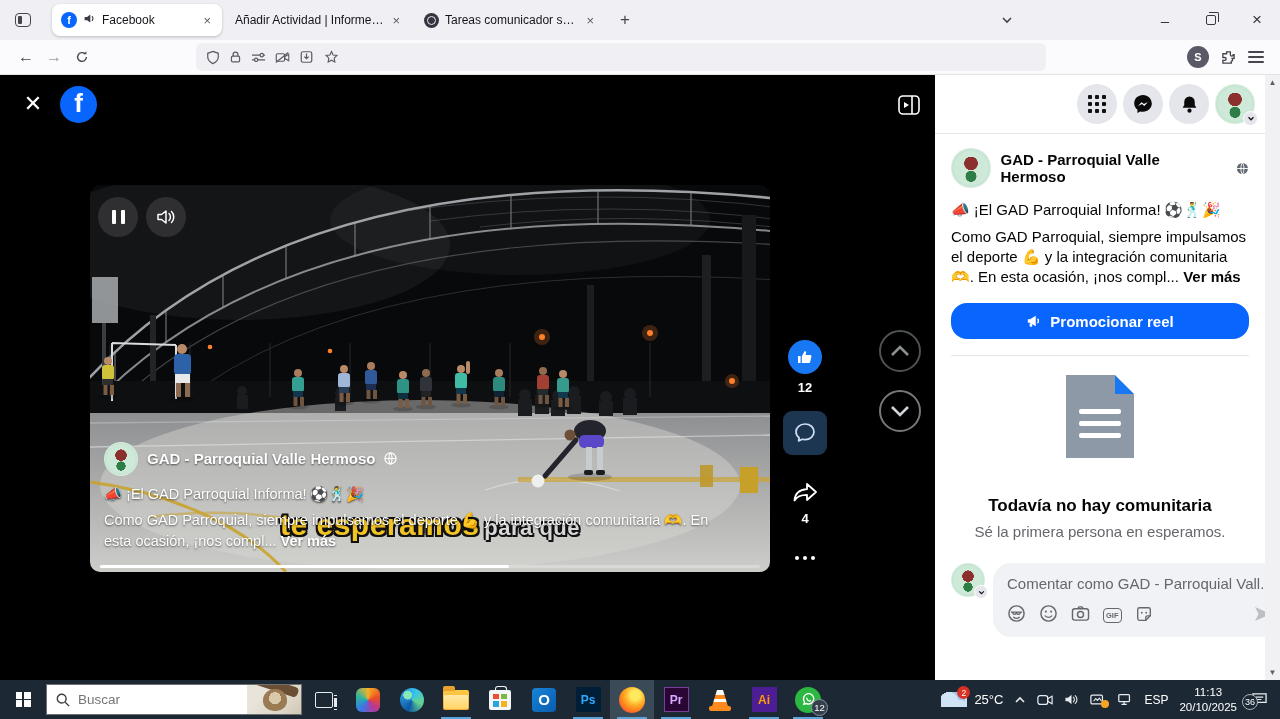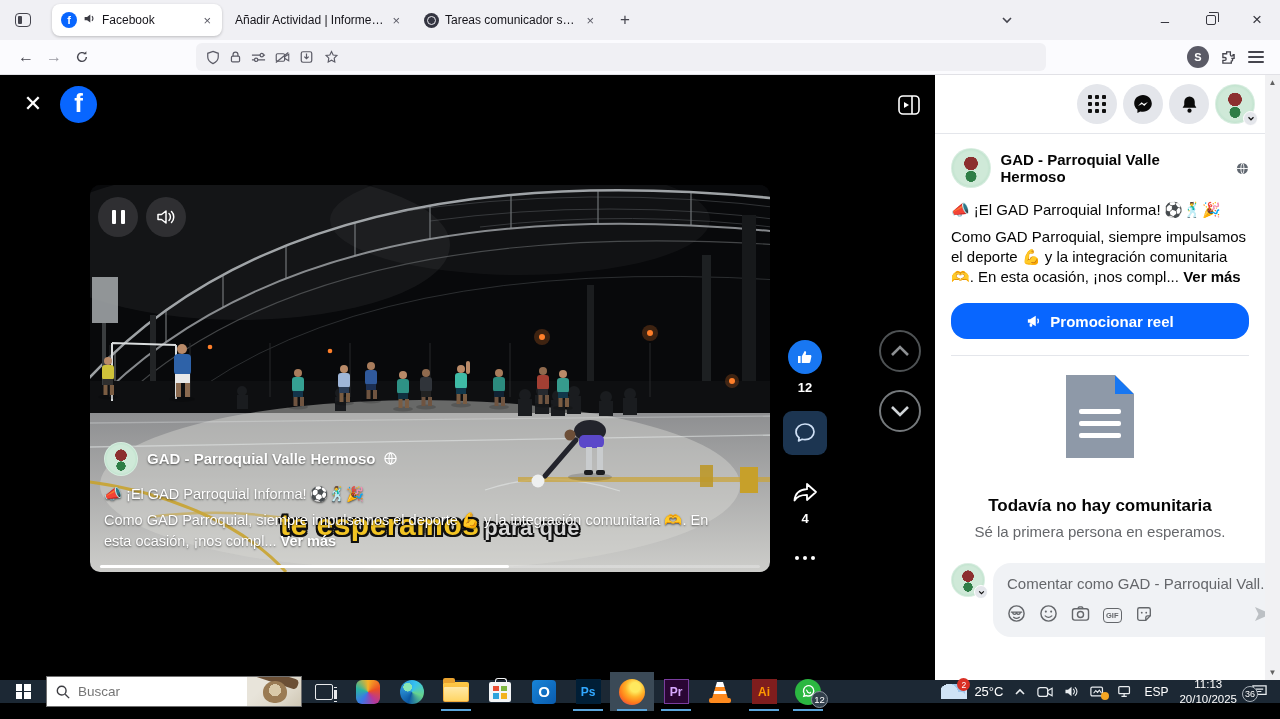--- a/index.html
+++ b/index.html
@@ -95,21 +95,21 @@
   .composer{position:absolute;left:16px;top:488px;width:300px;display:flex;gap:8px}
   .composer .box{flex:1;background:#f0f2f5;border-radius:18px;padding:12px 14px 10px}
   .composer .ph{font-size:15px;color:#65676b;white-space:nowrap;overflow:hidden}
   .cicons{display:flex;align-items:center;gap:13px;margin-top:12px;color:#64676b}
   .cicons .send{margin-left:auto;color:#bcc0c4}
   .gifbadge{font-size:7.5px;font-weight:700;border:1.4px solid #64676b;border-radius:4px;padding:2.5px 2px;line-height:1}
 
   .sb-scroll{position:absolute;top:75px;left:1265px;width:15px;height:605px;background:#f1f1f3;display:flex;flex-direction:column;justify-content:space-between;align-items:center;padding:3px 0;color:#606060;font-size:8px}
 
   
-  .taskbar{position:absolute;top:680px;left:0;right:0;height:23px;background:#1c2834;display:flex;align-items:center;color:#fff}
+  .taskbar{position:absolute;top:680px;left:0;right:0;height:39px;background:#1c2834;display:flex;align-items:center;color:#fff}
   .startbtn{width:46px;height:39px;display:grid;place-items:center}
   .winlogo{width:15px;height:15px;display:grid;grid-template-columns:1fr 1fr;gap:1.5px}
   .winlogo i{background:#fff}
   .searchbox{width:256px;height:31px;background:#fff;border:1px solid #707070;display:flex;align-items:center;padding-left:9px;gap:8px;color:#3c3c41}
   .searchbox input{border:none;outline:none;background:transparent;font-size:13.5px;color:#3c3c41;width:135px;font-family:inherit}
   .sloth{margin-left:auto;width:54px;height:29px;background:linear-gradient(135deg,#e8e4da 0 30%,#ded8ca 70%,#cfc7b4);position:relative;overflow:hidden}
   .sloth::before{content:'';position:absolute;left:6px;top:-4px;width:46px;height:10px;background:#6b4f35;transform:rotate(18deg);border-radius:4px}
   .sloth::after{content:'';position:absolute;left:16px;top:4px;width:24px;height:22px;background:radial-gradient(circle at 50% 42%,#d9c9a8 0 34%,#9a7b54 35% 100%);border-radius:50% 50% 45% 45%}
   .tbapp{width:44px;height:39px;display:grid;place-items:center;position:relative}
   .tbapp.open::after{content:'';position:absolute;left:7px;right:7px;bottom:0;height:2.5px;background:#5aa4da}
@@ -121,21 +121,21 @@
   .folder{width:26px;height:20px;position:relative;background:linear-gradient(#ffca45,#f2a83a);border-radius:2px}
   .folder::before{content:'';position:absolute;left:0;top:-4px;width:12px;height:5px;background:#e9a22f;border-radius:2px 2px 0 0}
   .folder::after{content:'';position:absolute;left:1px;top:5px;right:1px;bottom:1px;background:linear-gradient(#ffe9a8,#ffd564);border-radius:1px}
   .store{width:22px;height:20px;background:#f3f5f7;border-radius:2px;position:relative;display:grid;grid-template-columns:1fr 1fr;gap:2px;padding:4px 4px 3px}
   .store::before{content:'';position:absolute;top:-4px;left:6px;width:10px;height:5px;border:1.6px solid #f3f5f7;border-bottom:none;border-radius:3px 3px 0 0}
   .store i:nth-child(1){background:#e94e35}.store i:nth-child(2){background:#7db742}.store i:nth-child(3){background:#2ea3dc}.store i:nth-child(4){background:#f3b31f}
   .outlook{width:24px;height:24px;border-radius:4px;background:linear-gradient(135deg,#1784d8,#0a5caf);color:#fff;font-weight:bold;font-size:15px;display:grid;place-items:center}
   .adobe{width:25px;height:25px;border-radius:0;font-size:12px;font-weight:bold;display:grid;place-items:center}
   .ps{background:#001e36;color:#31a8ff}
   .pr{background:#2a0634;color:#d8a9ff;outline:1.5px solid #7a3d9e;outline-offset:-1.5px}
-  .ai{background:#7f1d1d;color:#ff9a00}
+  .ai{background:#4c1d95;color:#ff9a00}
   .firefox{width:26px;height:26px;border-radius:50%;background:radial-gradient(circle at 62% 32%,#ffe95e 0 20%,#ffb329 40%,#ff7a1a 65%,#d6336c 95%)}
   .vlc{width:22px;height:22px;position:relative}
   .vlc::before{content:'';position:absolute;left:3px;top:1px;width:16px;height:17px;background:linear-gradient(#fff 0 28%,#ff8a1e 28% 55%,#fff 55% 72%,#ff8a1e 72%);clip-path:polygon(32% 0,68% 0,100% 100%,0 100%)}
   .vlc::after{content:'';position:absolute;left:0;bottom:0;width:22px;height:5px;background:#ff8a1e;border-radius:2px}
   .whats{width:26px;height:26px;border-radius:50%;background:#2bb741;position:relative;display:grid;place-items:center;color:#fff}
   .badge-dark{position:absolute;right:-7px;bottom:-3px;background:#33404c;border:1.3px solid #8a949d;color:#fff;border-radius:50%;width:17px;height:17px;font-size:9.5px;display:grid;place-items:center}
   .tray{margin-left:auto;display:flex;align-items:center;gap:11px;padding-right:8px;font-size:12px}
   .weather{display:flex;align-items:center;gap:7px;position:relative}
   .cloud{width:26px;height:15px;background:radial-gradient(circle at 30% 62%,#cfe3f5 0 45%,transparent 46%),radial-gradient(circle at 58% 40%,#9fc6ea 0 52%,transparent 53%),radial-gradient(circle at 80% 65%,#cfe3f5 0 42%,transparent 43%);position:relative}
   .cloud::after{content:'';position:absolute;left:2px;bottom:0;right:2px;height:7px;background:#cfe3f5;border-radius:4px}

